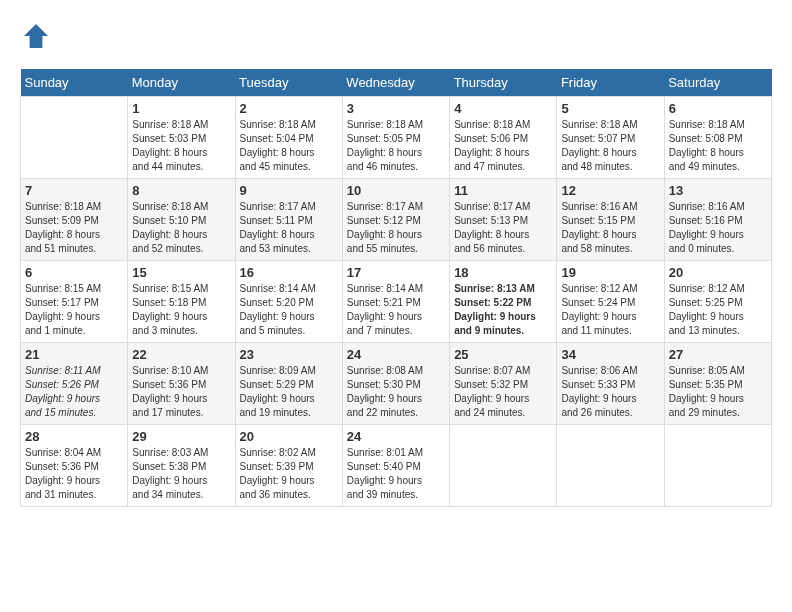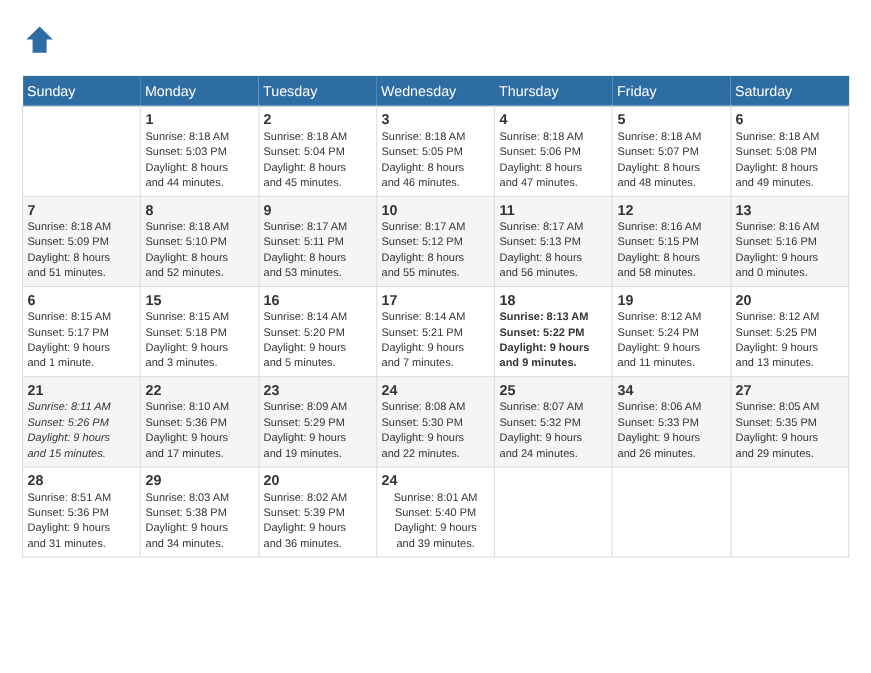--- a/index.html
+++ b/index.html
@@ -322,42 +322,42 @@
           <div class="day-number">27</div>
           <div class="day-info" style="white-space: pre-line;">Sunrise: 8:05 AM
 Sunset: 5:35 PM
 Daylight: 9 hours
 and 29 minutes.</div>
         </td>
       </tr>
       <tr>
         <td>
           <div class="day-number">28</div>
-          <div class="day-info" style="white-space: pre-line;">Sunrise: 8:51 AM
+          <div class="day-info" style="white-space: pre-line;">Sunrise: 8:04 AM
 Sunset: 5:36 PM
 Daylight: 9 hours
 and 31 minutes.</div>
         </td>
         <td>
           <div class="day-number">29</div>
           <div class="day-info" style="white-space: pre-line;">Sunrise: 8:03 AM
 Sunset: 5:38 PM
 Daylight: 9 hours
 and 34 minutes.</div>
         </td>
         <td>
           <div class="day-number">20</div>
           <div class="day-info" style="white-space: pre-line;">Sunrise: 8:02 AM
 Sunset: 5:39 PM
 Daylight: 9 hours
 and 36 minutes.</div>
         </td>
         <td>
           <div class="day-number">24</div>
-          <div class="day-info" style="white-space: pre-line; text-align: center;">Sunrise: 8:01 AM
+          <div class="day-info" style="white-space: pre-line;">Sunrise: 8:01 AM
 Sunset: 5:40 PM
 Daylight: 9 hours
 and 39 minutes.</div>
         </td>
         <td class="empty-cell"></td>
         <td class="empty-cell"></td>
         <td class="empty-cell"></td>
       </tr>
     </tbody>
 </table>

